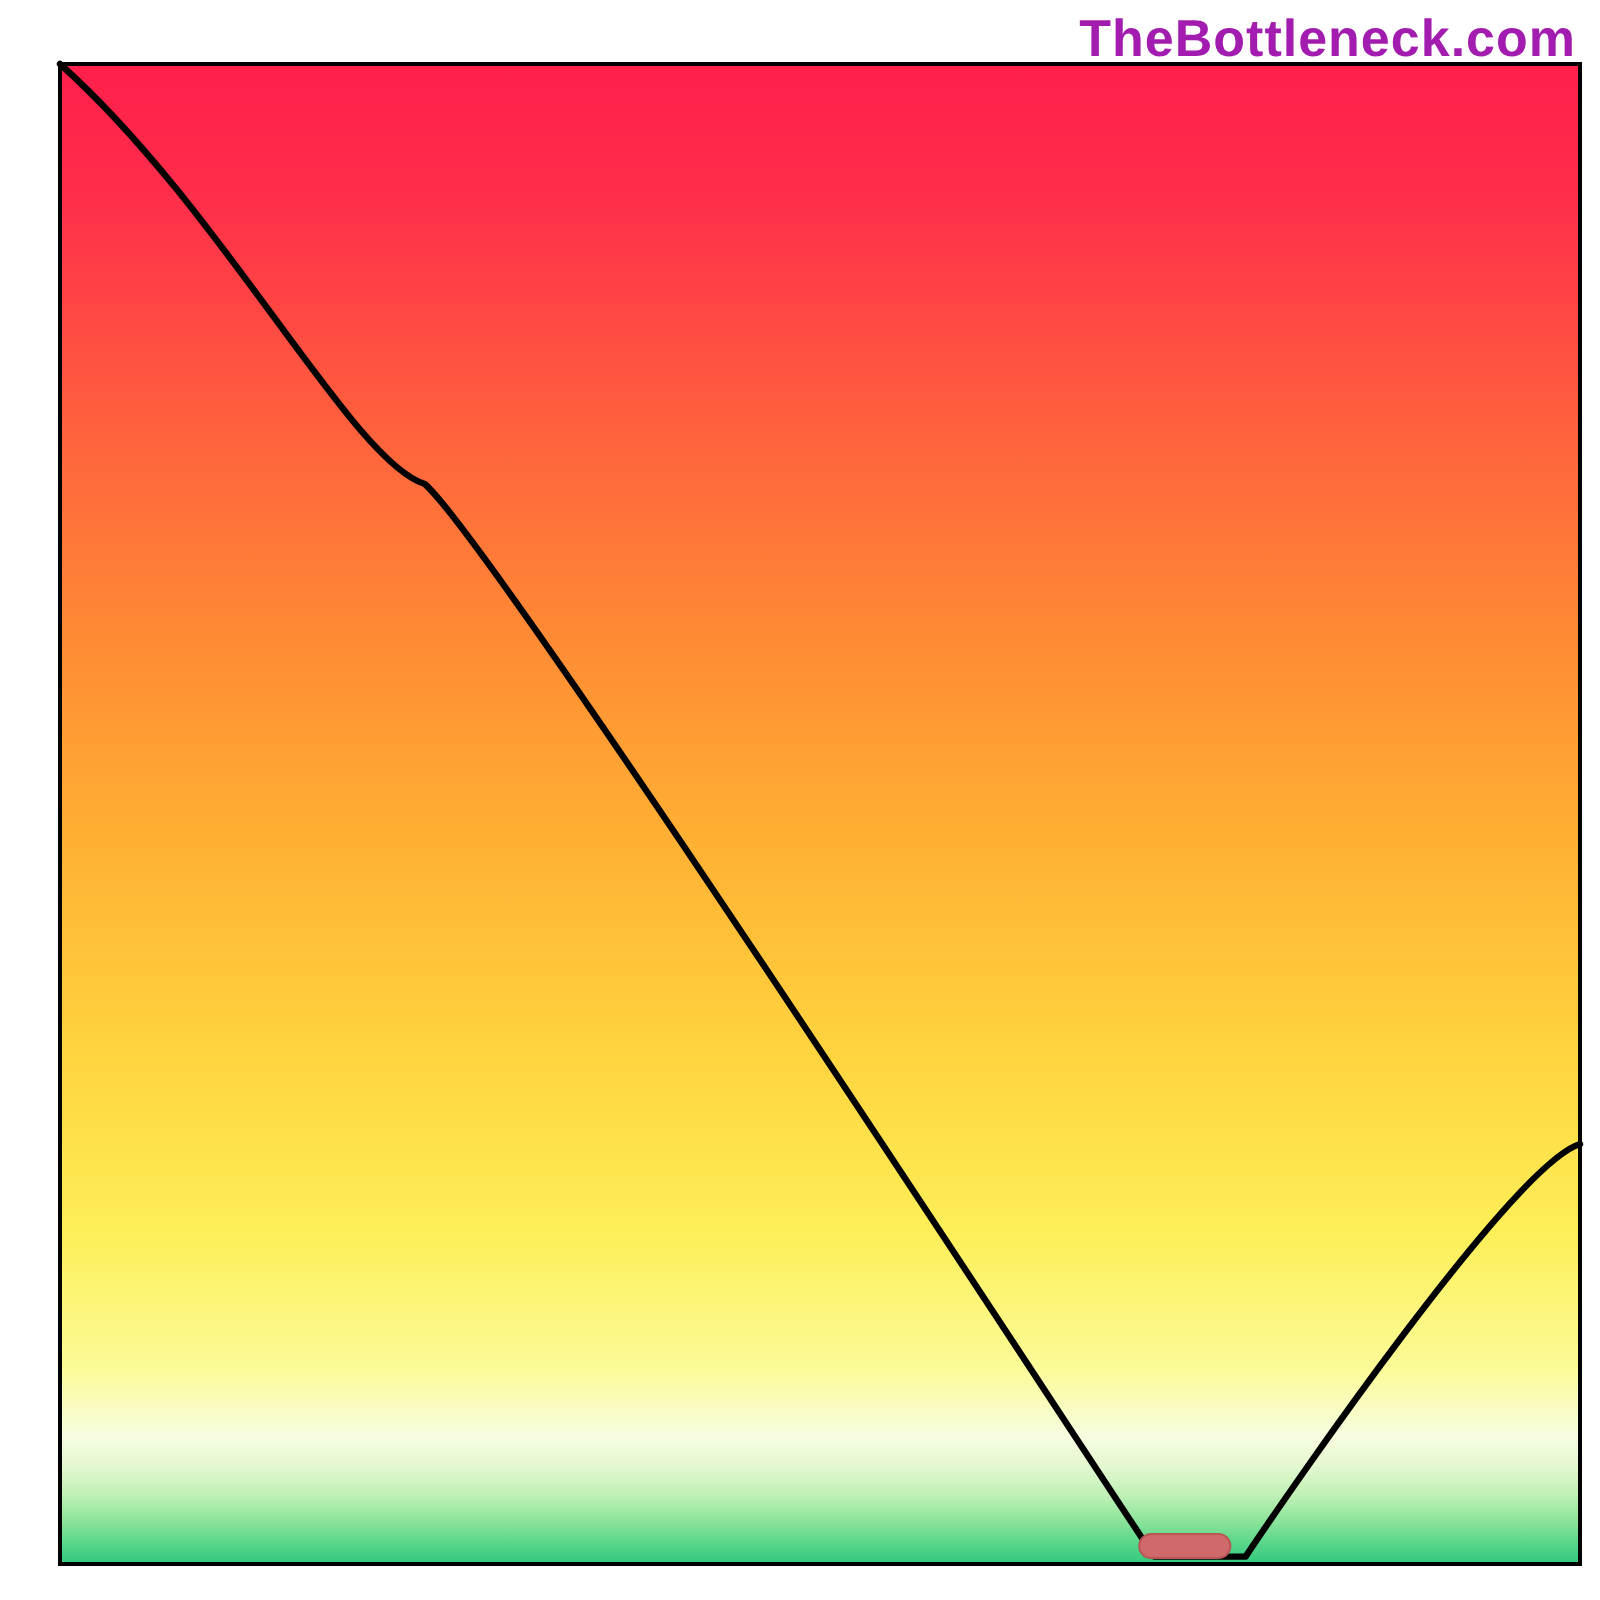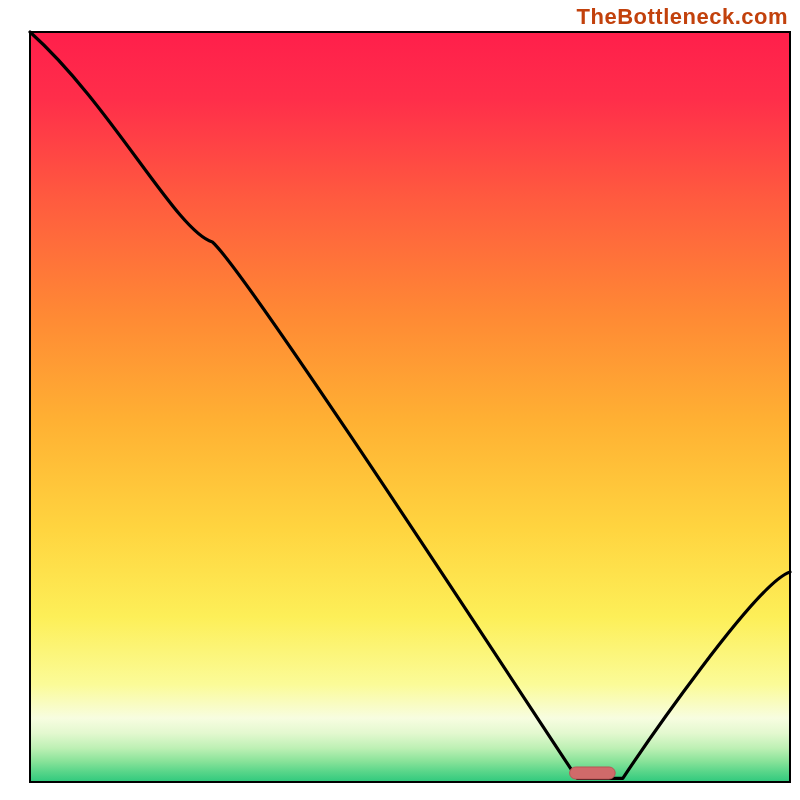--- a/index.html
+++ b/index.html
@@ -13,23 +13,23 @@
   .wrapper {
     position: relative;
     width: 800px;
     height: 800px;
     background: #ffffff;
   }
   .attribution {
     position: absolute;
     top: 4px;
     right: 12px;
-    font-size: 22px;
+    font-size: 26px;
     font-weight: 600;
-    color: #c2410c;
+    color: #a21caf;
     letter-spacing: 0.5px;
   }
   svg.plot {
     position: absolute;
     inset: 0;
     width: 800px;
     height: 800px;
     display: block;
   }
 </style>

